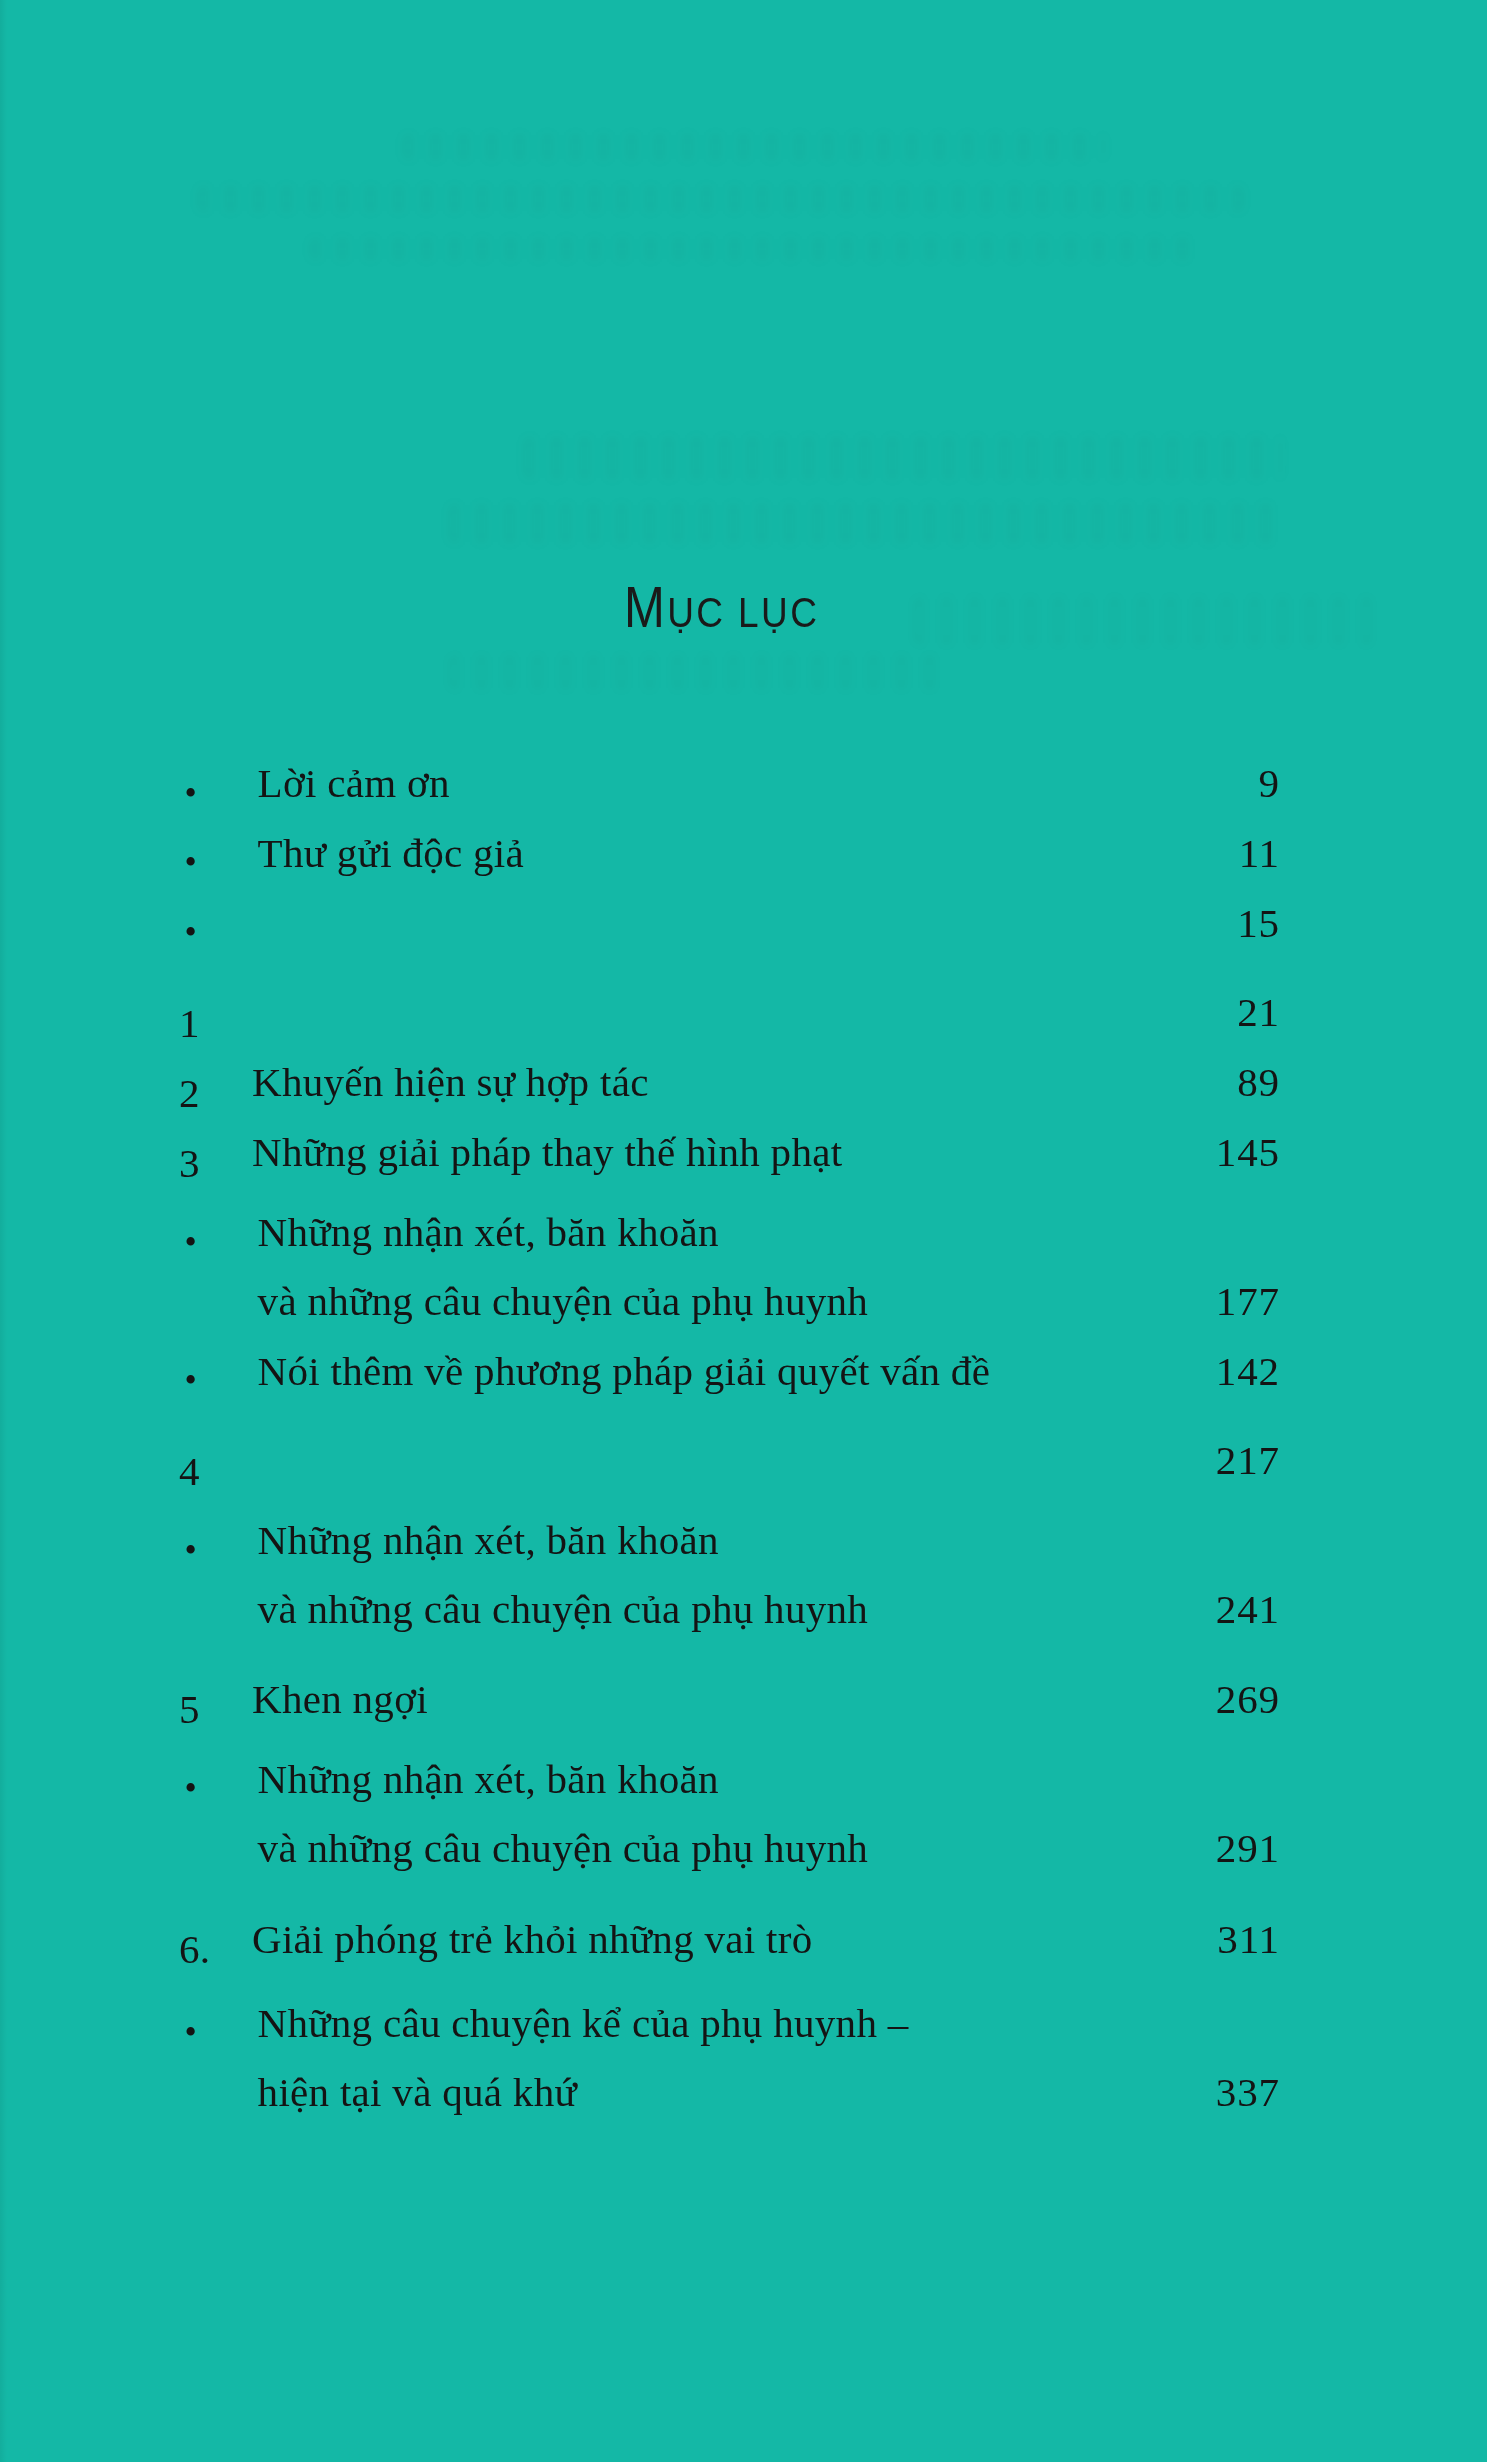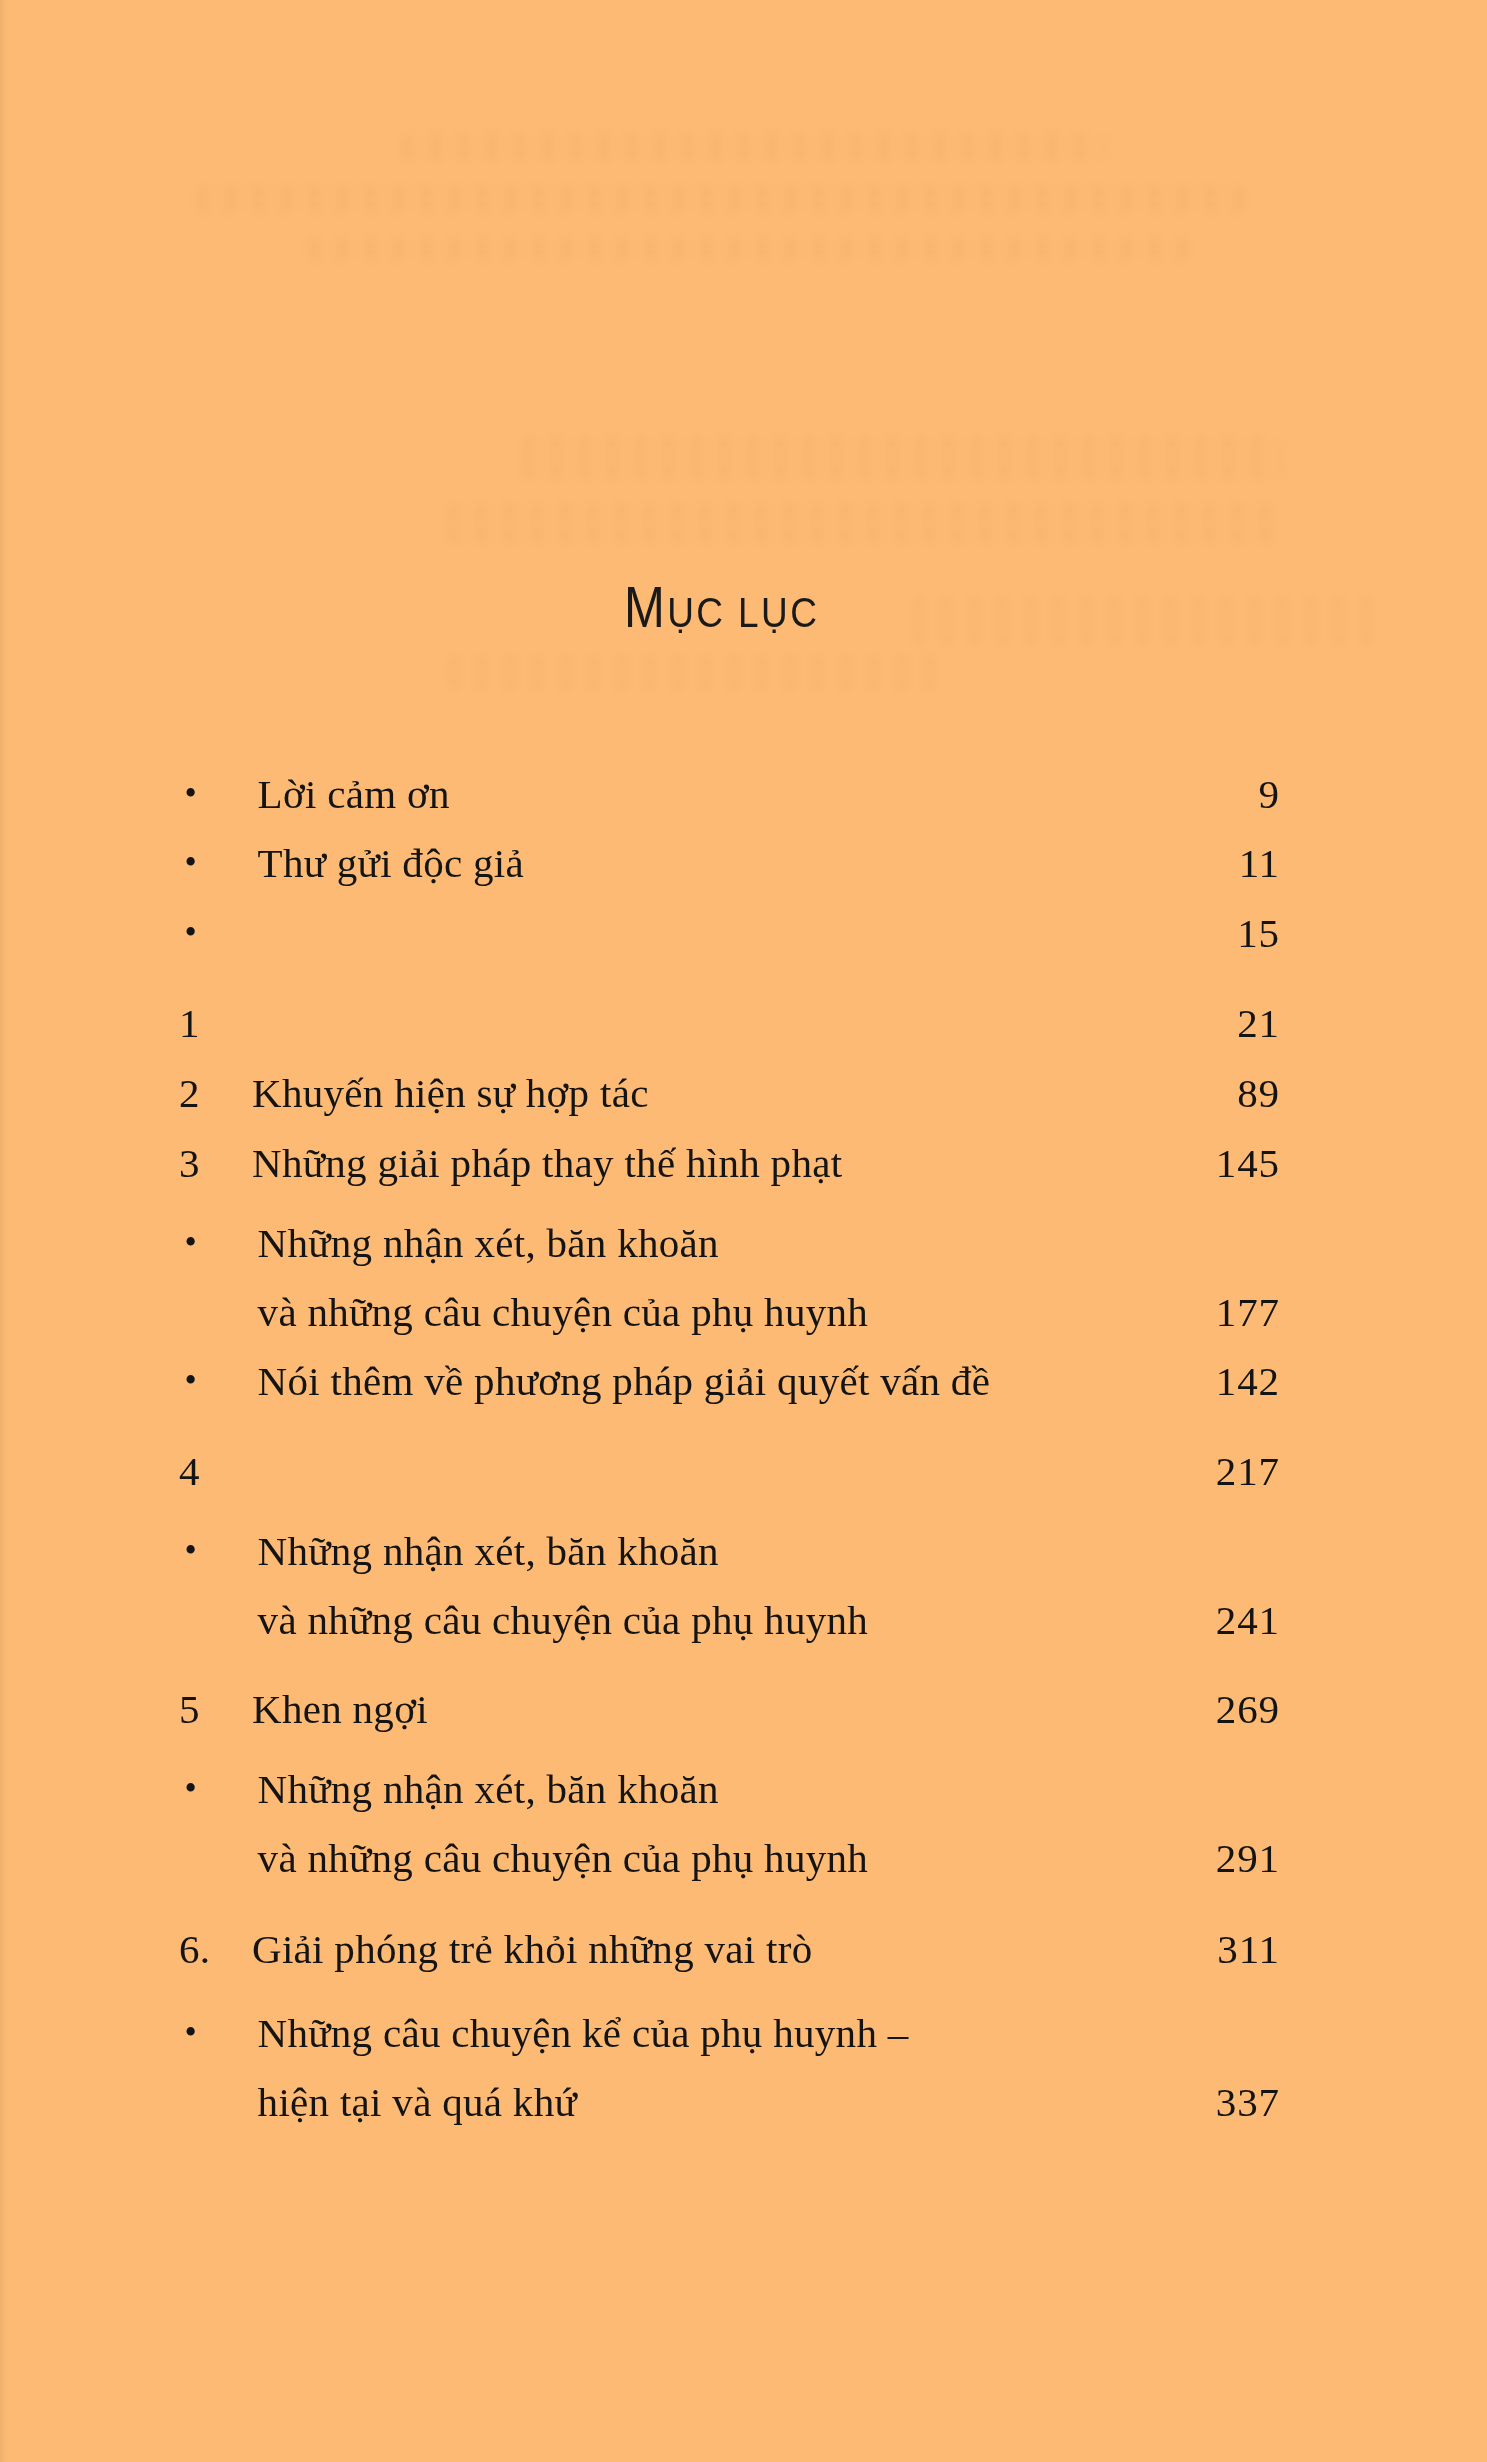--- a/index.html
+++ b/index.html
@@ -2,21 +2,21 @@
 <html style="font-size:15px"><head>
 <meta charset="utf-8">
 <style>
   html,body{margin:0;padding:0;}
   body{
     width:1488px;height:2462px;position:relative;overflow:hidden;
     background:#ffffff;
     font-family:"Liberation Serif","DejaVu Serif",serif;
   }
   .page{
-    position:absolute;inset:0;background:#fdba74;padding-left:21px;
+    position:absolute;inset:0;background:#14b8a6;padding-left:21px;
   }
   .scan-edge{
     position:absolute;left:0;top:0;width:6.5px;height:100%;
     background:linear-gradient(90deg,rgba(0,0,0,0.06),rgba(0,0,0,0));
   }
   
   .ghost{
     position:absolute;border-radius:7.4px;opacity:.55;
     background:repeating-linear-gradient(90deg,rgba(40,40,40,0.045) 0 15px,rgba(0,0,0,0) 15px 28px);
     filter:blur(4.6px);
@@ -46,21 +46,21 @@
     position:absolute;left:179px;top:759px;width:1101px;
     font-size:41px;color:#141414;letter-spacing:0.3px;
   }
   .entry{display:flex;align-items:flex-start;}
   .marker-col{
     flex:0 0 73px;width:73px;height:69px;
     display:flex;align-items:center;
   }
   .marker-col.bullet{font-size:35px;padding-left:5.6px;}
   .lines{flex:1;display:flex;flex-direction:column;}
-  .line{height:69px;display:flex;align-items:center;}
+  .line{height:69px;display:flex;}
   .line .pagenum{margin-left:auto;letter-spacing:0.9px;}
   .gap-line{margin-top:0.9px;}
   .gap-group{margin-top:20.5px;}
   .gap-sub{margin-top:11px;}
   .gap-six{margin-top:22px;}
   .gap-last{margin-top:15px;}
 </style>
 </head>
 <body>
 

